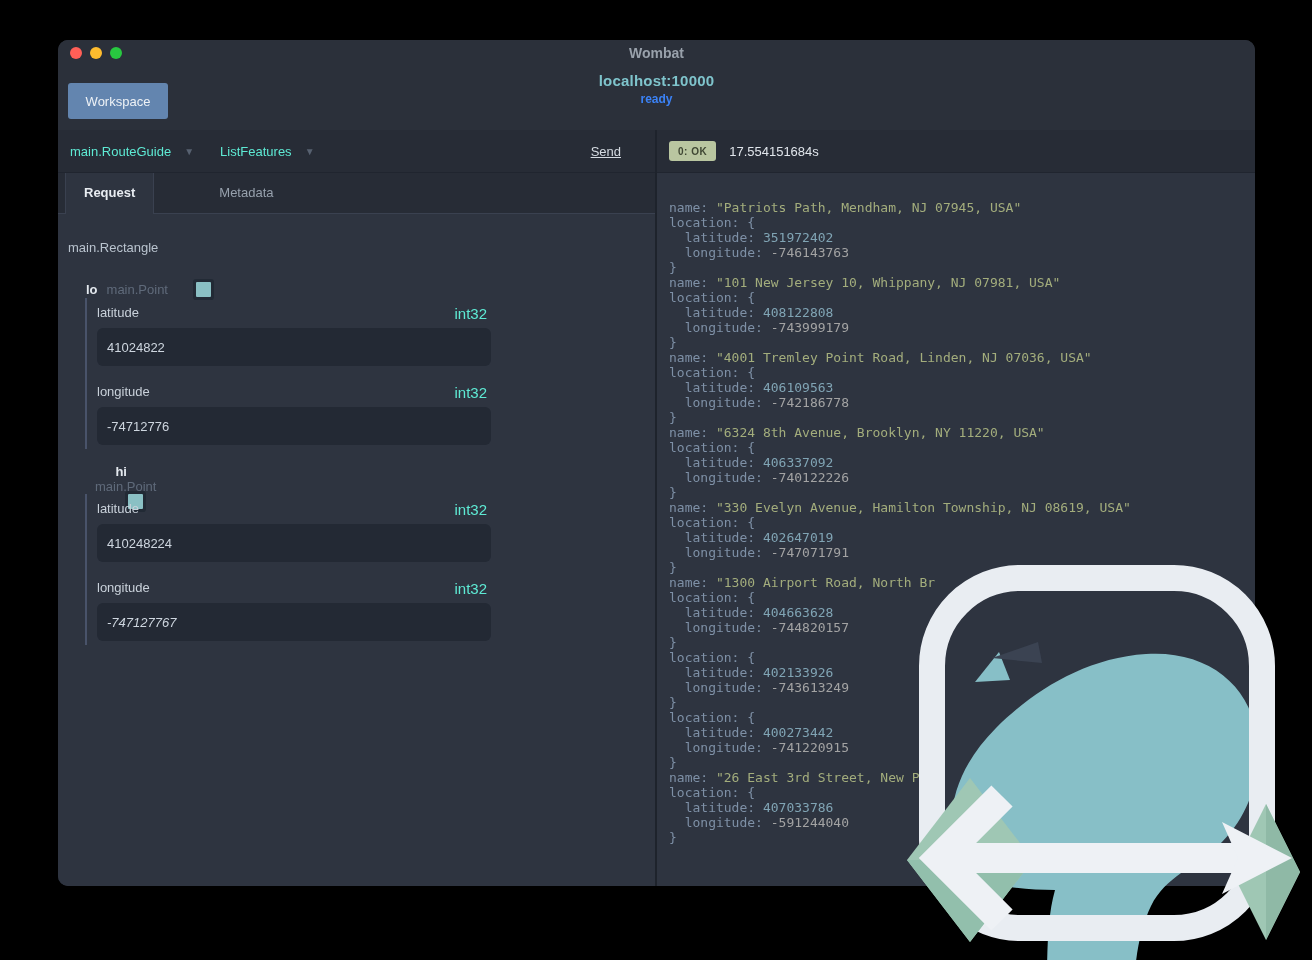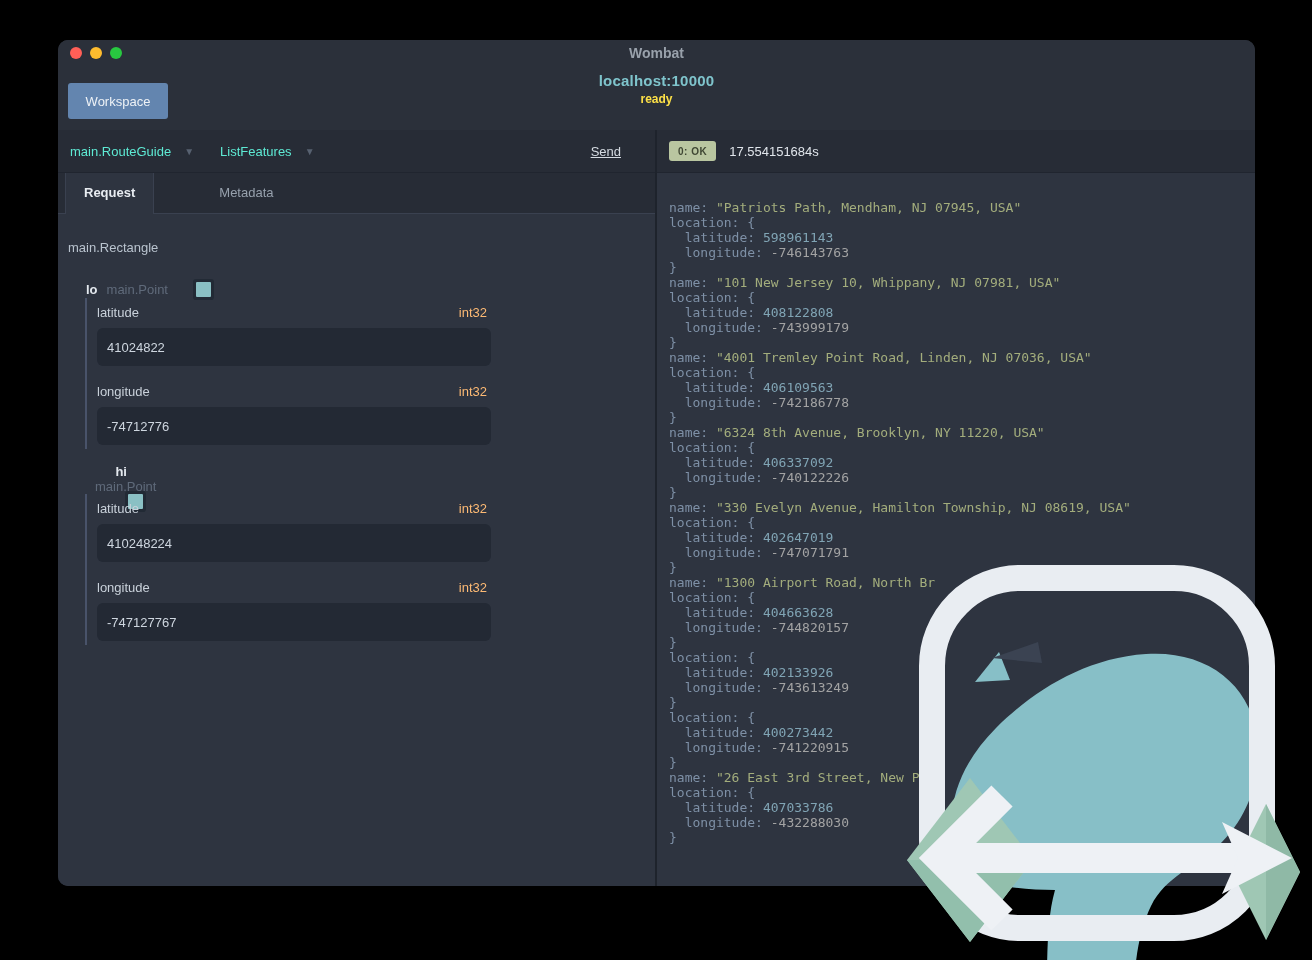--- a/index.html
+++ b/index.html
@@ -13,21 +13,21 @@
   .traffic{position:absolute;left:12px;top:7px;display:flex;gap:8px;}
   .dot{width:12px;height:12px;border-radius:50%;}
   .dot.red{background:#ff5f57;}.dot.yellow{background:#febc2e;}.dot.green{background:#28c840;}
   .win-title{text-align:center;line-height:26px;font-size:14px;font-weight:700;color:#99a1ab;}
 
   .header{position:relative;height:66px;background:#2b303a;}
   .workspace-btn{position:absolute;left:10px;top:19px;width:100px;height:36px;background:#6385af;
     color:#eef2f6;font-size:13px;border:none;border-radius:3px;font-family:inherit;cursor:pointer;}
   .server{position:absolute;left:0;right:0;top:8px;text-align:center;}
   .server-addr{font-size:15px;font-weight:700;color:#7fc4cc;letter-spacing:.2px;}
-  .server-status{font-size:12px;font-weight:700;color:#fde047;margin-top:3px;}
+  .server-status{font-size:12px;font-weight:700;color:#3b82f6;margin-top:3px;}
 
   .main{position:absolute;left:0;right:0;top:90px;bottom:0;display:flex;}
   .left-pane{width:597px;display:flex;flex-direction:column;min-width:0;}
   .pane-divider{width:2px;background:#1e232c;}
   .right-pane{flex:1;display:flex;flex-direction:column;min-width:0;}
 
   .toolbar{height:42px;background:#272c36;border-bottom:1px solid #20252f;
     display:flex;align-items:center;flex:none;}
   .tb-left{padding-left:12px;}
   .svc-label{font-size:13px;color:#5eead4;cursor:pointer;}
@@ -52,28 +52,28 @@
   .pt-row{position:absolute;left:28px;display:flex;align-items:center;}
   .pt-row.lo{top:68px;}
   .pt-row.hi{top:250px;flex-direction:column;}
   .pt-name{font-size:13px;font-weight:700;color:#e3e8ee;}
   .pt-type{font-size:13px;color:#5f6a7a;margin-left:9px;}
   .checkbox{width:15px;height:15px;background:#8ac0c4;margin-left:28px;
     box-shadow:0 0 0 3px #222a35;border-radius:1px;cursor:pointer;}
   .indent-guide{position:absolute;left:27px;width:2px;background:#49536a;}
   .g1{top:84px;height:151px;} .g2{top:280px;height:151px;}
   .fld-label{position:absolute;left:39px;font-size:13px;color:#c9d1da;}
-  .fld-type{position:absolute;right:168px;font-size:13px;color:#fdba74;padding-left:12px;}
+  .fld-type{position:absolute;right:168px;font-size:15px;color:#5eead4;padding-left:12px;}
   .fld-input{position:absolute;left:39px;width:374px;height:38px;padding:0 10px;
     background:#232934;border:none;border-radius:6px;color:#ced6df;font-size:13px;
     font-family:inherit;outline:none;}
   .l-lat1{top:91px;} .i-lat1{top:114px;}
   .l-lng1{top:170px;} .i-lng1{top:193px;}
   .l-lat2{top:287px;} .i-lat2{top:310px;}
-  .l-lng2{top:366px;} .i-lng2{top:389px;}
+  .l-lng2{top:366px;} .i-lng2{top:389px;font-style:italic;}
 
   
   .response-body{position:absolute;left:12px;top:27px;right:0;bottom:0;white-space:pre;
     font-family:"DejaVu Sans Mono",monospace;font-size:13px;line-height:15px;}
   .response-body .k{color:#7e90a6;}
   .response-body .s{color:#a3ad7c;}
   .response-body .n-lat{color:#80a4b4;}
   .response-body .n-lng{color:#a3a3a3;}
 
   
@@ -151,21 +151,21 @@
       <div class="pane-divider"></div>
 
       <div class="right-pane">
         <div class="toolbar">
           <span class="status-badge">0: OK</span>
           <span class="duration">17.554151684s</span>
         </div>
         <div class="content">
           <div class="response-body"><span><span class="k">name: </span><span class="s">"Patriots Path, Mendham, NJ 07945, USA"</span>
 <span class="k">location: {</span>
-<span class="k">  latitude: </span><span class="n-lat">598961143</span>
+<span class="k">  latitude: </span><span class="n-lat">351972402</span>
 <span class="k">  longitude: </span><span class="n-lng">-746143763</span>
 <span class="k">}</span>
 </span><span><span class="k">name: </span><span class="s">"101 New Jersey 10, Whippany, NJ 07981, USA"</span>
 <span class="k">location: {</span>
 <span class="k">  latitude: </span><span class="n-lat">408122808</span>
 <span class="k">  longitude: </span><span class="n-lng">-743999179</span>
 <span class="k">}</span>
 </span><span><span class="k">name: </span><span class="s">"4001 Tremley Point Road, Linden, NJ 07036, USA"</span>
 <span class="k">location: {</span>
 <span class="k">  latitude: </span><span class="n-lat">406109563</span>
@@ -190,21 +190,21 @@
 <span class="k">  latitude: </span><span class="n-lat">402133926</span>
 <span class="k">  longitude: </span><span class="n-lng">-743613249</span>
 <span class="k">}</span>
 </span><span><span class="k">location: {</span>
 <span class="k">  latitude: </span><span class="n-lat">400273442</span>
 <span class="k">  longitude: </span><span class="n-lng">-741220915</span>
 <span class="k">}</span>
 </span><span><span class="k">name: </span><span class="s">"26 East 3rd Street, New Pr</span>
 <span class="k">location: {</span>
 <span class="k">  latitude: </span><span class="n-lat">407033786</span>
-<span class="k">  longitude: </span><span class="n-lng">-432288030</span>
+<span class="k">  longitude: </span><span class="n-lng">-591244040</span>
 <span class="k">}</span>
 </span></div>
         </div>
       </div>
 
     </div>
   </div>
 
   <svg class="logo" viewBox="0 0 412 400">
     <path fill="#87bfc7" d="M 62,300 C 40,258 56,208 96,168 C 132,132 184,98 246,94 C 304,90 348,122 356,172

